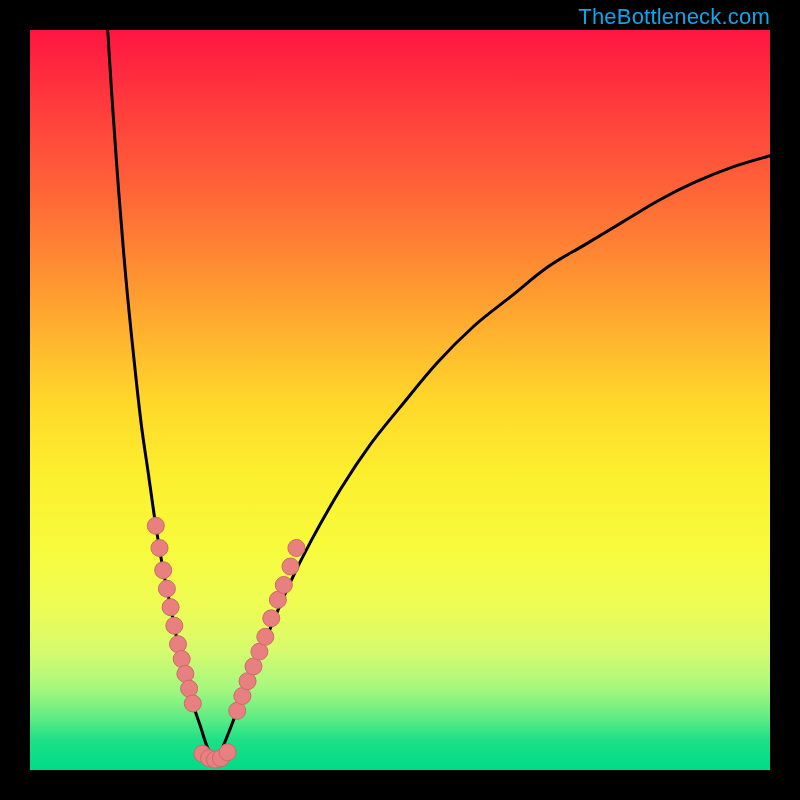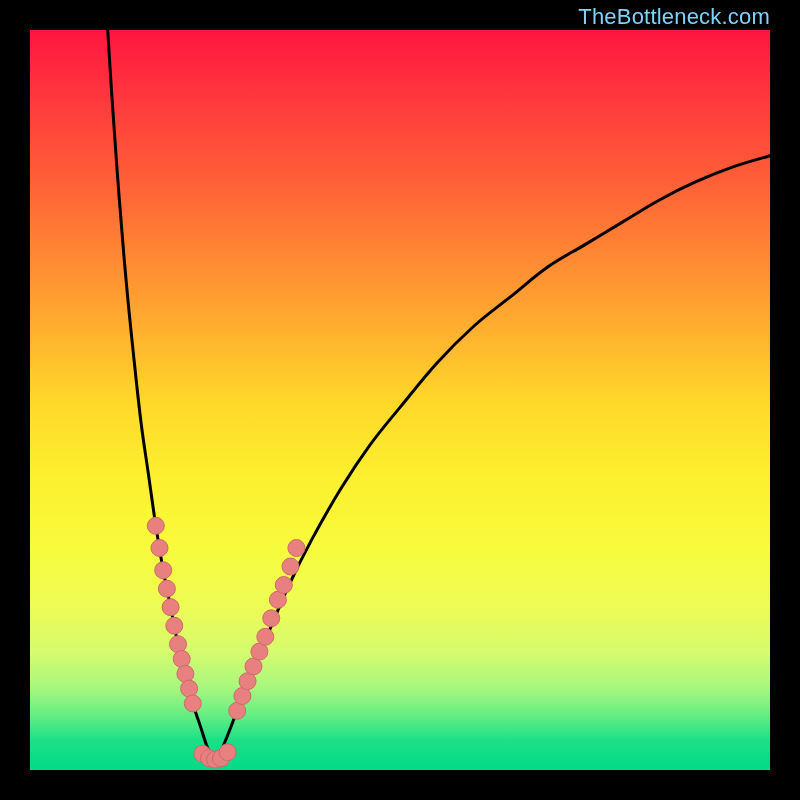--- a/index.html
+++ b/index.html
@@ -36,21 +36,21 @@
       #d6fb6e 84%,
       #a6f77e 89%,
       #5eec84 93%,
       #1ce087 96%,
       #00da87 100%);
   }
   .watermark {
     position: absolute;
     top: 4px;
     right: 30px;
-    color: #7dd3fc;
+    color: #0ea5e9;
     font-size: 22px;
     letter-spacing: 0.2px;
     user-select: none;
   }
   svg.curves {
     position: absolute;
     left: 0;
     top: 0;
     width: 740px;
     height: 740px;

